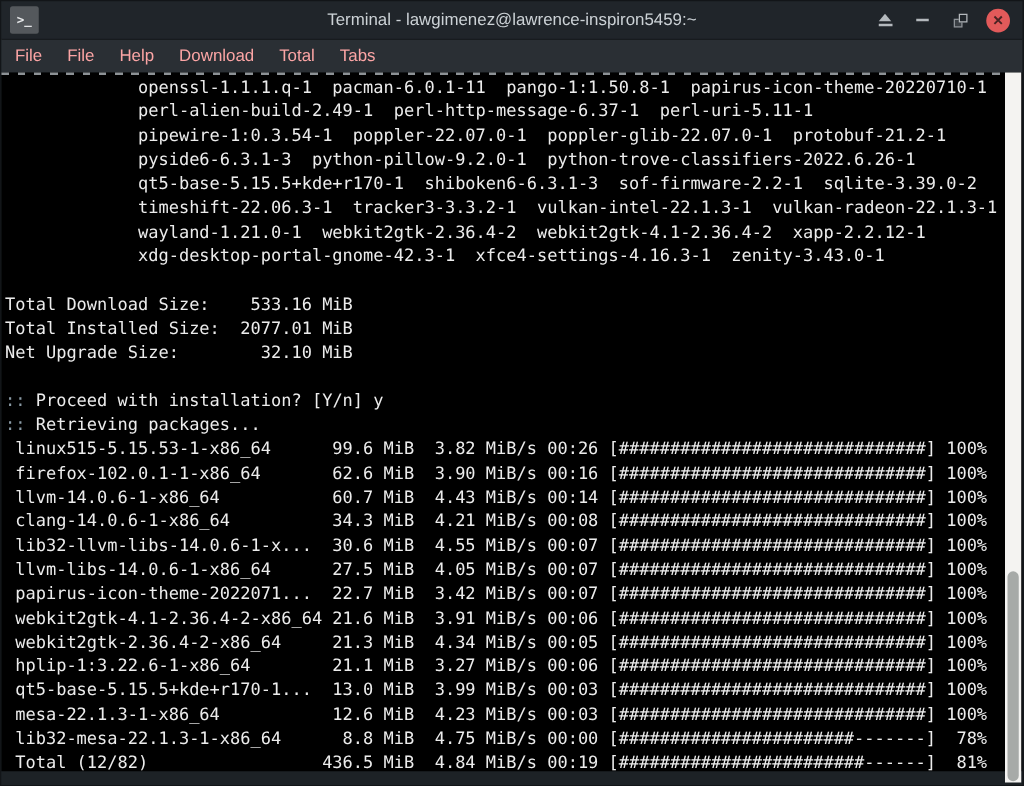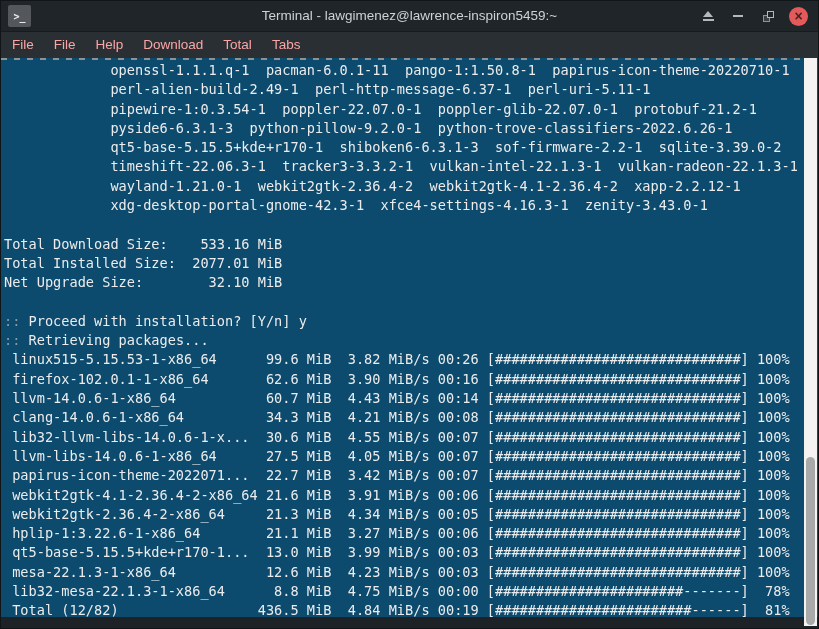--- a/index.html
+++ b/index.html
@@ -32,21 +32,21 @@
   .max-sq .sq2{position:absolute;left:0;bottom:0;width:7px;height:7px;border:1.5px solid #8d9296;box-sizing:border-box;background:#3a3f44;}
   .close-btn{width:19px;height:19px;border-radius:50%;background:#e25a5a;color:#4a2323;
     display:flex;align-items:center;justify-content:center;font-size:14px;font-weight:bold;line-height:1;}
   
   .menubar{
     position:absolute;top:30px;left:0;right:0;height:27px;background:#2a2f34;
     display:flex;align-items:center;padding-left:1px;border-top:1px solid #171b1e;box-sizing:border-box;
   }
   .mitem{padding:0 10px;color:#fca5a5;font-size:13.5px;line-height:26px;cursor:default;}
   
-  .terminal{position:absolute;top:57px;left:0;right:0;bottom:11px;background:#0c4a6e;}
+  .terminal{position:absolute;top:57px;left:0;right:0;bottom:11px;background:#000000;}
   .scroll-dashes{
     position:absolute;top:0;left:0;right:15px;height:2px;
     background:repeating-linear-gradient(90deg,#8d9296 0 6px,transparent 6px 13px);
   }
   .out{
     position:absolute;top:3px;left:3px;right:15px;bottom:0;margin:0;overflow:hidden;
     font-family:"DejaVu Sans Mono",monospace;font-size:13.6px;line-height:19.3px;
     color:#ececec;white-space:pre;
   }
   .tl{height:19.3px;}

